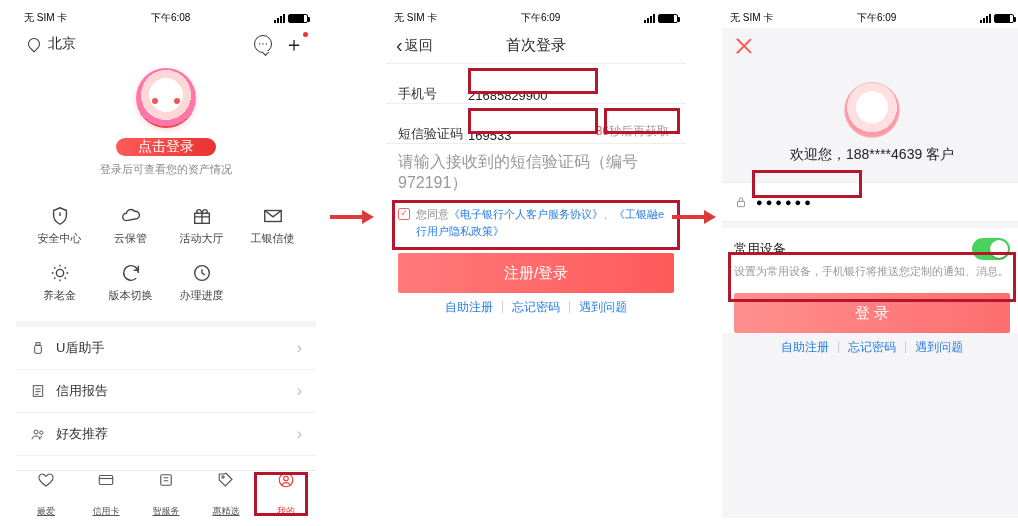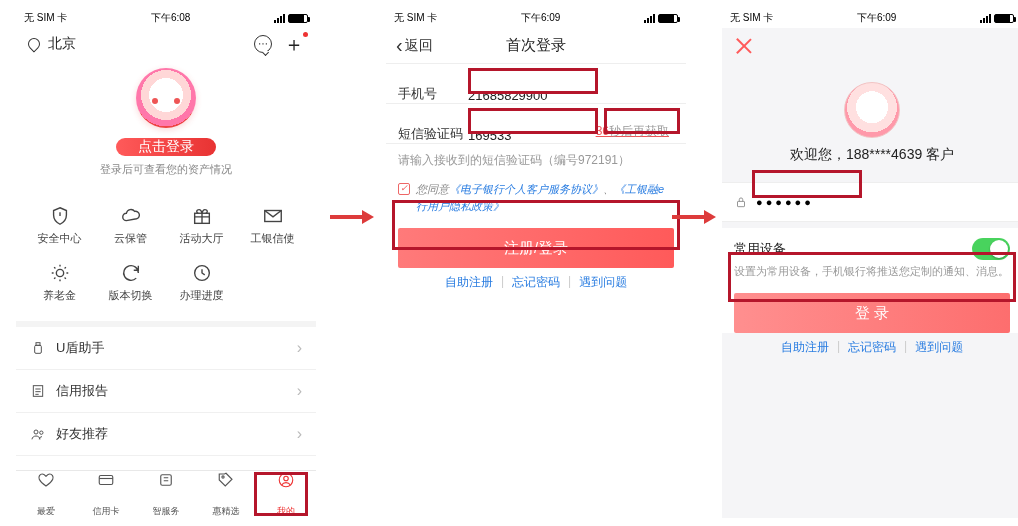--- a/index.html
+++ b/index.html
@@ -43,36 +43,36 @@
   .ic svg { width:22px; height:22px; stroke:#444; fill:none; stroke-width:1.5; }
 
   .divider { height:6px; background:#f4f4f4; margin-top:18px; }
   .menu-row { display:flex; align-items:center; justify-content:space-between; padding:12px 14px; border-bottom:1px solid #f0f0f0; font-size:13px; color:#333; }
   .menu-row .left { display:flex; align-items:center; gap:10px; }
   .menu-row .ric { width:16px; height:16px; }
   .menu-row::after { content:"›"; color:#bbb; font-size:16px; }
   .menu-row.no-arrow::after { content:""; }
 
   .tabbar { position:absolute; bottom:0; left:0; right:0; height:48px; border-top:1px solid #e8e8e8; display:flex; background:#fff; }
-  .tab { flex:1; display:flex; flex-direction:column; align-items:center; justify-content:center; gap:16px; font-size:9px; color:#555; }
+  .tab { flex:1; display:flex; flex-direction:column; align-items:center; justify-content:center; gap:16px; font-size:9px; color:#555;text-decoration:underline; }
   .tab .tic { width:18px; height:18px; }
   .tab.active { color:#e33; }
   .hl-tab { position:absolute; bottom:2px; right:8px; width:54px; height:44px; border:3px solid #b5162b; }
 
   
   .p2-nav { height:36px; display:flex; align-items:center; justify-content:center; position:relative; font-size:15px; border-bottom:1px solid #eee;}
   .p2-back { position:absolute; left:10px; display:flex; align-items:center; color:#333; font-size:14px; }
   .p2-back::before { content:"‹"; font-size:20px; margin-right:2px; }
 
   .form-row { display:flex; align-items:flex-end; height:40px; border-bottom:1px solid #eee; padding:0 12px; font-size:13px; }
   .form-row .lbl { width:70px; color:#333; flex-shrink:0; }
   .form-row .val { flex:1; color:#222; position:relative; }
-  .form-row .resend { color:#e55; font-size:12px; border:1px solid transparent; padding:2px 4px;text-decoration:underline;}
-  .hint { padding:8px 12px; font-size:12px; color:#999; }
-  .agree-row { padding:4px 12px 8px; font-size:11px; color:#2a7de1; line-height:1.5; display:flex; gap:6px;font-style:italic;}
+  .form-row .resend { color:#e55; font-size:12px; border:1px solid transparent; padding:2px 4px;}
+  .hint { padding:8px 12px; font-size:16px; color:#999; }
+  .agree-row { padding:4px 12px 8px; font-size:11px; color:#2a7de1; line-height:1.5; display:flex; gap:6px;}
   .chk { width:12px; height:12px; border:1px solid #e66; border-radius:2px; color:#e55; display:flex; align-items:center; justify-content:center; font-size:9px; flex-shrink:0; margin-top:2px;}
   .chk::before { content:"✓"; }
   .agree-row .gray { color:#888; }
 
   .big-btn { margin:6px 12px; height:40px; background:linear-gradient(90deg,#ff7a7a,#ff5a5a); color:#fff; display:flex; align-items:center; justify-content:center; font-size:15px; border-radius:2px;}
   .big-btn.dim { background:linear-gradient(90deg,#ff8f8f,#fd6e6e); }
   .link-row { display:flex; justify-content:center; gap:8px; color:#2a7de1; font-size:12px; margin-top:4px;}
   .link-row .sep { color:#ccc; }
 
   .hl { position:absolute; border:3px solid #b5162b; pointer-events:none; }

